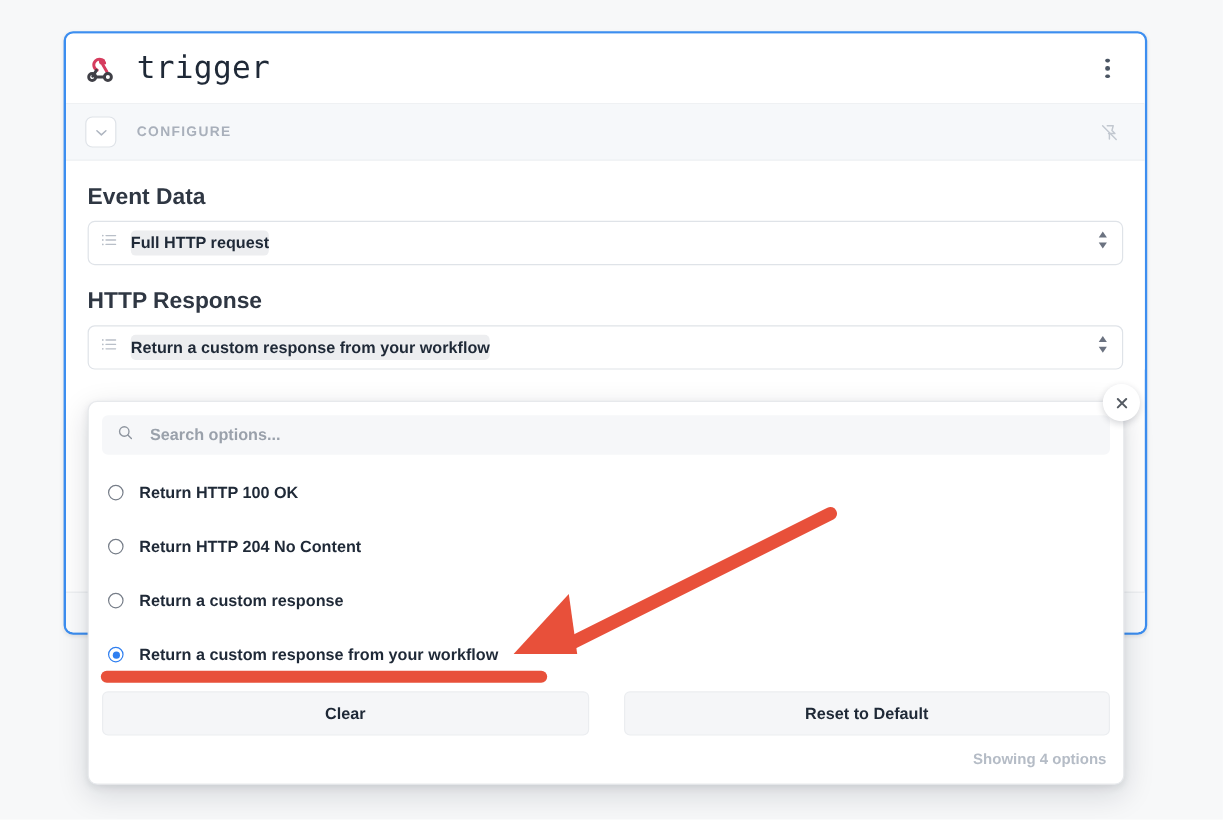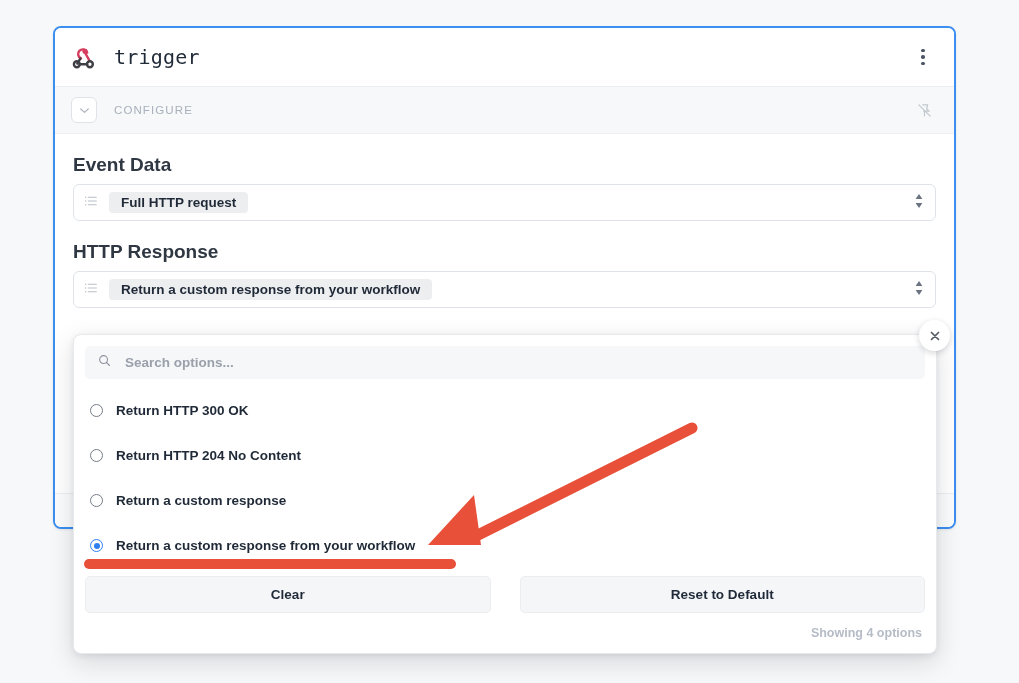--- a/index.html
+++ b/index.html
@@ -41,21 +41,21 @@
   }
   .webhook-icon {
     width: 28px;
     height: 28px;
     flex: 0 0 28px;
     display: block;
   }
   .card-title {
     margin-left: 15px;
     font-family: "DejaVu Sans Mono", "Liberation Mono", monospace;
-    font-size: 20px;
+    font-size: 26px;
     color: #1f2937;
     letter-spacing: .2px;
   }
   .kebab-btn {
     margin-left: auto;
     width: 26px;
     height: 30px;
     display: flex;
     flex-direction: column;
     align-items: center;
@@ -89,21 +89,21 @@
     background: #fff;
     display: flex;
     align-items: center;
     justify-content: center;
     cursor: pointer;
   }
   .collapse-btn svg { display: block; }
   .configure-label {
     margin-left: 17px;
     font-size: 11.5px;
-    font-weight: normal;
+    font-weight: bold;
     letter-spacing: 1.1px;
     color: #a9b0bb;
   }
   .pin-btn {
     margin-left: auto;
     width: 24px;
     height: 24px;
     display: flex;
     align-items: center;
     justify-content: center;
@@ -131,21 +131,21 @@
     display: flex;
     align-items: center;
     padding: 0 10px 0 9px;
     cursor: pointer;
   }
   .list-icon { flex: 0 0 16px; display: block; }
   .value-pill {
     margin-left: 10px;
     background: #edeef0;
     border-radius: 4px;
-    padding: 3px 12px;
+    padding: 3px 0;
     font-size: 13.5px;
     font-weight: bold;
     color: #1f2937;
     white-space: nowrap;
   }
   .stepper {
     margin-left: auto;
     flex: 0 0 12px;
     display: block;
   }
@@ -410,21 +410,21 @@
         <path d="M15.2 15.2 L20 20" stroke="#8d949e" stroke-width="1.8" stroke-linecap="round"></path>
       </svg>
     </span>
     <input class="search-input" type="text" placeholder="Search options..." style="">
   </div>
 
   <div class="option-list">
 
     <div class="option-row">
       <span class="radio"></span>
-      <span class="option-label">Return HTTP 300 OK</span>
+      <span class="option-label">Return HTTP 100 OK</span>
     </div>
 
     <div class="option-row">
       <span class="radio"></span>
       <span class="option-label">Return HTTP 204 No Content</span>
     </div>
 
     <div class="option-row">
       <span class="radio"></span>
       <span class="option-label">Return a custom response</span>

